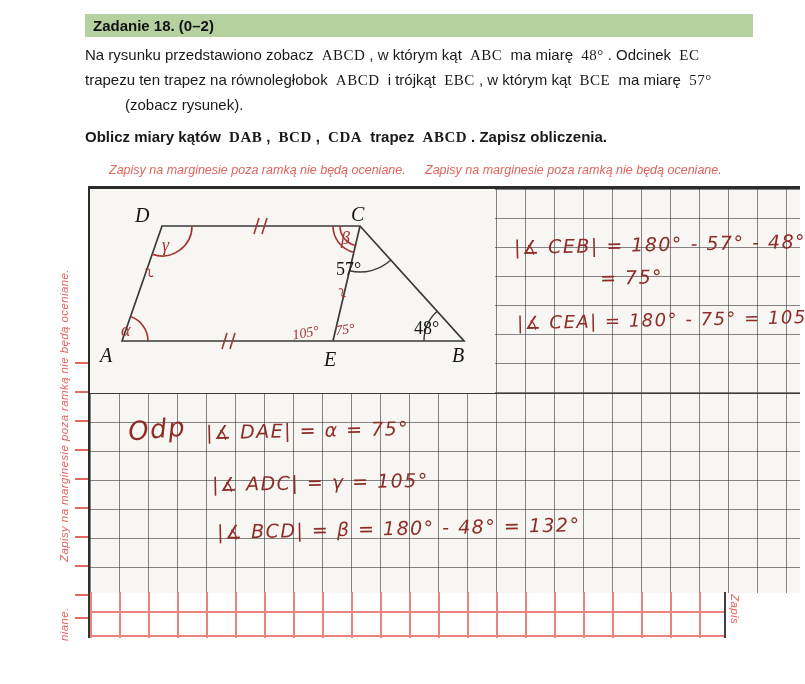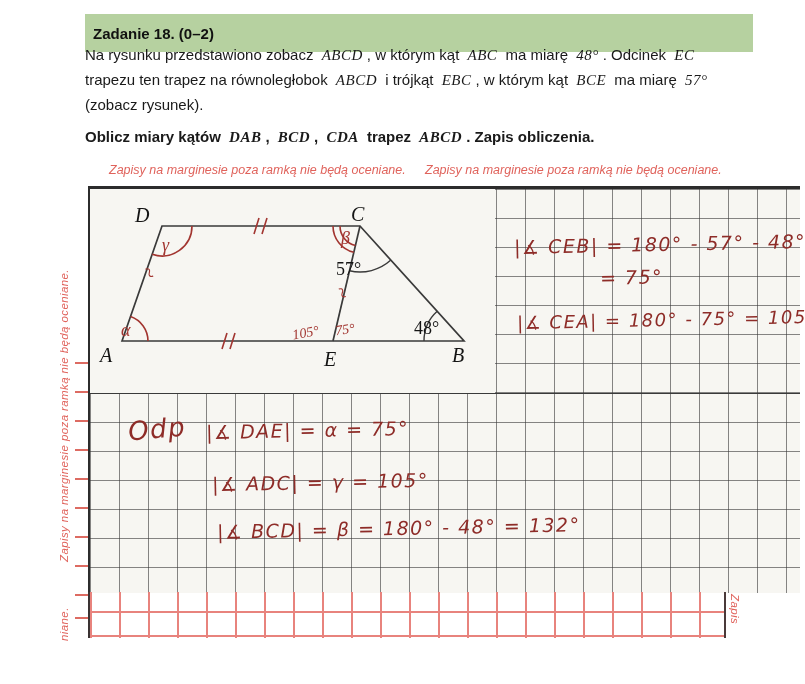--- a/index.html
+++ b/index.html
@@ -4,32 +4,32 @@
 <style>
   html,body{margin:0;padding:0;}
   body{
     width:805px;height:684px;position:relative;overflow:hidden;
     background:#ffffff;
     font-family:"Liberation Sans",sans-serif;
     color:#1a1a1a;
   }
   
   .header-bar{
-    position:absolute;left:85px;top:14px;width:668px;height:38px;
+    position:absolute;left:85px;top:14px;width:668px;height:23px;
     background:#b6d1a0;display:flex;align-items:center;
     padding-left:8px;box-sizing:border-box;
     font-size:15px;font-weight:bold;color:#111;
   }
   .pline{position:absolute;left:85px;font-size:15px;white-space:nowrap;}
   .pline.l1{top:46px;}
   .pline.l2{top:71px;}
-  .pline.l3{top:96px;}
+  .pline.l3{top:96px;margin-left:40px;}
   .pline.task{top:128px;font-weight:bold;}
   .mathit{
-    font-family:"Liberation Serif",serif;font-style:italic;
+    font-family:"Liberation Serif",serif;
     margin:0 4px;letter-spacing:0.5px;
   }
   
   .notice{
     position:absolute;color:#e0635c;font-style:italic;font-size:12.5px;
     white-space:nowrap;
   }
   .notice.tl{left:109px;top:163px;}
   .notice.tr{left:425px;top:163px;}
   .vtext{
@@ -96,21 +96,21 @@
 </head>
 <body>
 
 <div class="header-bar">
   <span>Zadanie 18. (0–2)</span>
 </div>
 
 <div class="pline l1"><span>Na rysunku przedstawiono zobacz </span><span class="mathit">ABCD</span><span>, w którym kąt </span><span class="mathit">ABC</span><span> ma miarę </span><span class="mathit">48°</span><span>. Odcinek </span><span class="mathit">EC</span></div>
 <div class="pline l2"><span>trapezu ten trapez na równoległobok </span><span class="mathit">ABCD</span><span> i trójkąt </span><span class="mathit">EBC</span><span>, w którym kąt </span><span class="mathit">BCE</span><span> ma miarę </span><span class="mathit">57°</span></div>
 <div class="pline l3"><span>(zobacz rysunek).</span></div>
-<div class="pline task"><span>Oblicz miary kątów </span><span class="mathit">DAB</span><span>, </span><span class="mathit">BCD</span><span>, </span><span class="mathit">CDA</span><span> trapez </span><span class="mathit">ABCD</span><span>. Zapis obliczenia.</span></div>
+<div class="pline task"><span>Oblicz miary kątów </span><span class="mathit">DAB</span><span>, </span><span class="mathit">BCD</span><span>, </span><span class="mathit">CDA</span><span> trapez </span><span class="mathit">ABCD</span><span>. Zapisz obliczenia.</span></div>
 
 <div class="notice tl">Zapisy na marginesie poza ramką nie będą oceniane.</div>
 <div class="notice tr">Zapisy na marginesie poza ramką nie będą oceniane.</div>
 <div class="vtext left-main">Zapisy na marginesie poza ramką nie będą oceniane.</div>
 <div class="vtext bot-left">niane.</div>
 <div class="vtext bot-right">Zapis</div>
 
 <div class="tick" style="top:362px"></div>
 <div class="tick" style="top:391px"></div>
 <div class="tick" style="top:420px"></div>

